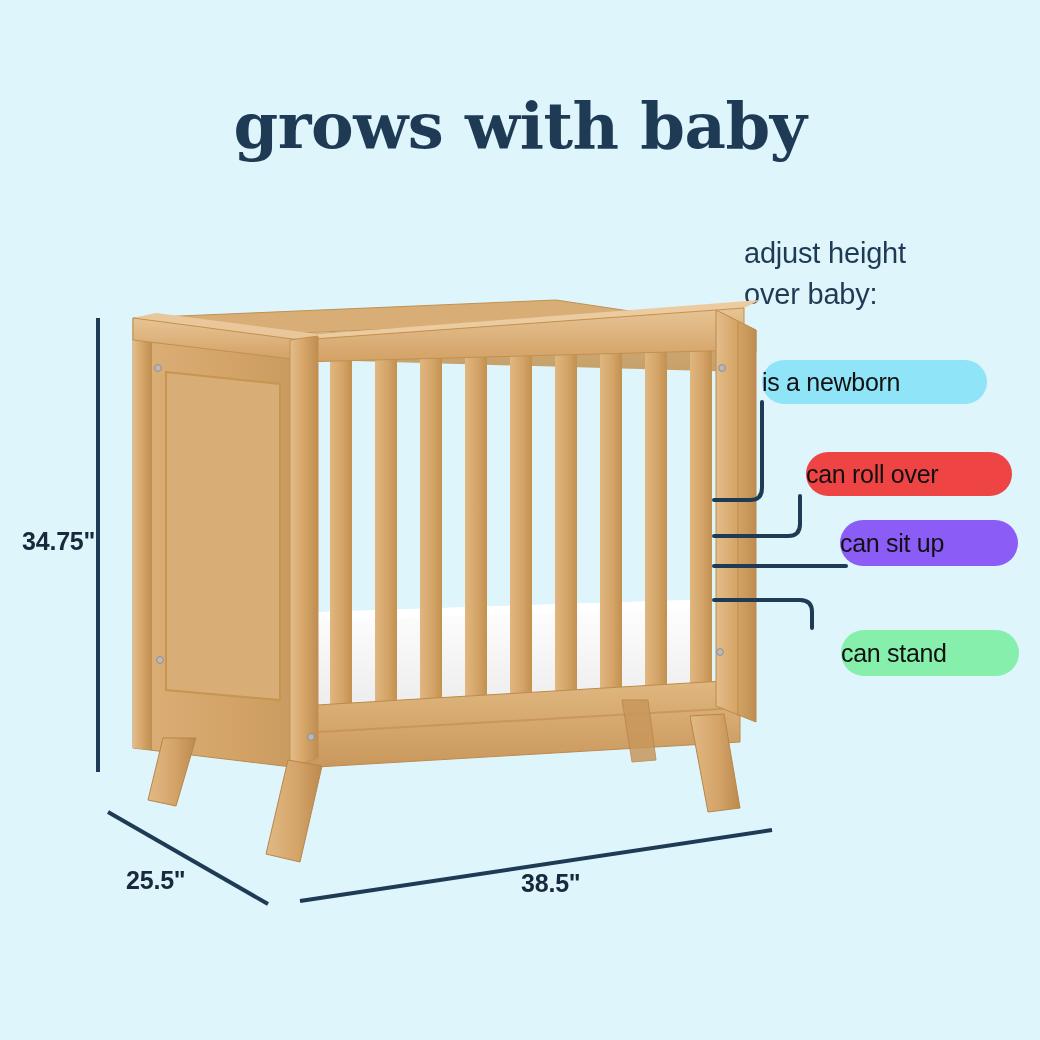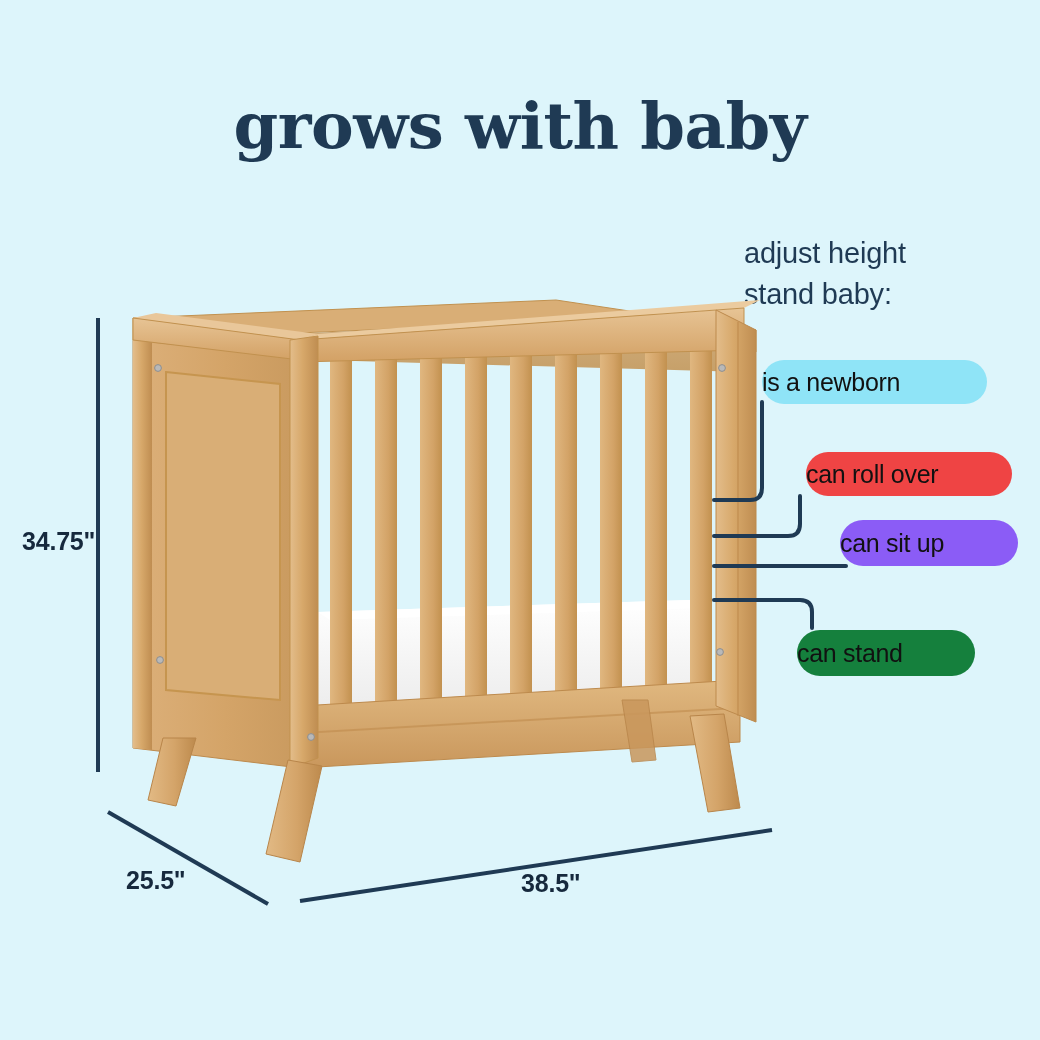--- a/index.html
+++ b/index.html
@@ -74,21 +74,21 @@
 </style>
 </head>
 <body>
 
 <div id="stage">
 
   <div class="hdr-title">grows with baby</div>
 
   <div class="subhead">
     <div>adjust height</div>
-    <div>stand baby:</div>
+    <div>over baby:</div>
   </div>
 
   <svg id="scene" viewBox="0 0 1040 1040">
     <defs>
       <linearGradient id="gTopRail" x1="0" y1="0" x2="0" y2="1">
         <stop offset="0%" stop-color="#e7c495"></stop>
         <stop offset="100%" stop-color="#d3a165"></stop>
       </linearGradient>
       <linearGradient id="gPanel" x1="0" y1="0" x2="1" y2="0">
         <stop offset="0%" stop-color="#dcb07a"></stop>
@@ -195,21 +195,21 @@
   </div>
 
   <div class="pill" style="left:806px; top:452px; width:206px; height:44px; background:#ef4444;">
     <span>can roll over</span>
   </div>
 
   <div class="pill" style="left:840px; top:520px; width:178px; height:46px; background:#8b5cf6;">
     <span>can sit up</span>
   </div>
 
-  <div class="pill" style="left:797px; top:630px; width:178px; height:46px; background:#15803d;">
+  <div class="pill" style="left:841px; top:630px; width:178px; height:46px; background:#86efac;">
     <span>can stand</span>
   </div>
 
   <div class="dim-label" id="dim-h-label">34.75"</div>
   <div class="dim-label" id="dim-d-label">25.5"</div>
   <div class="dim-label" id="dim-w-label">38.5"</div>
 
 </div>
 
 </body></html>

